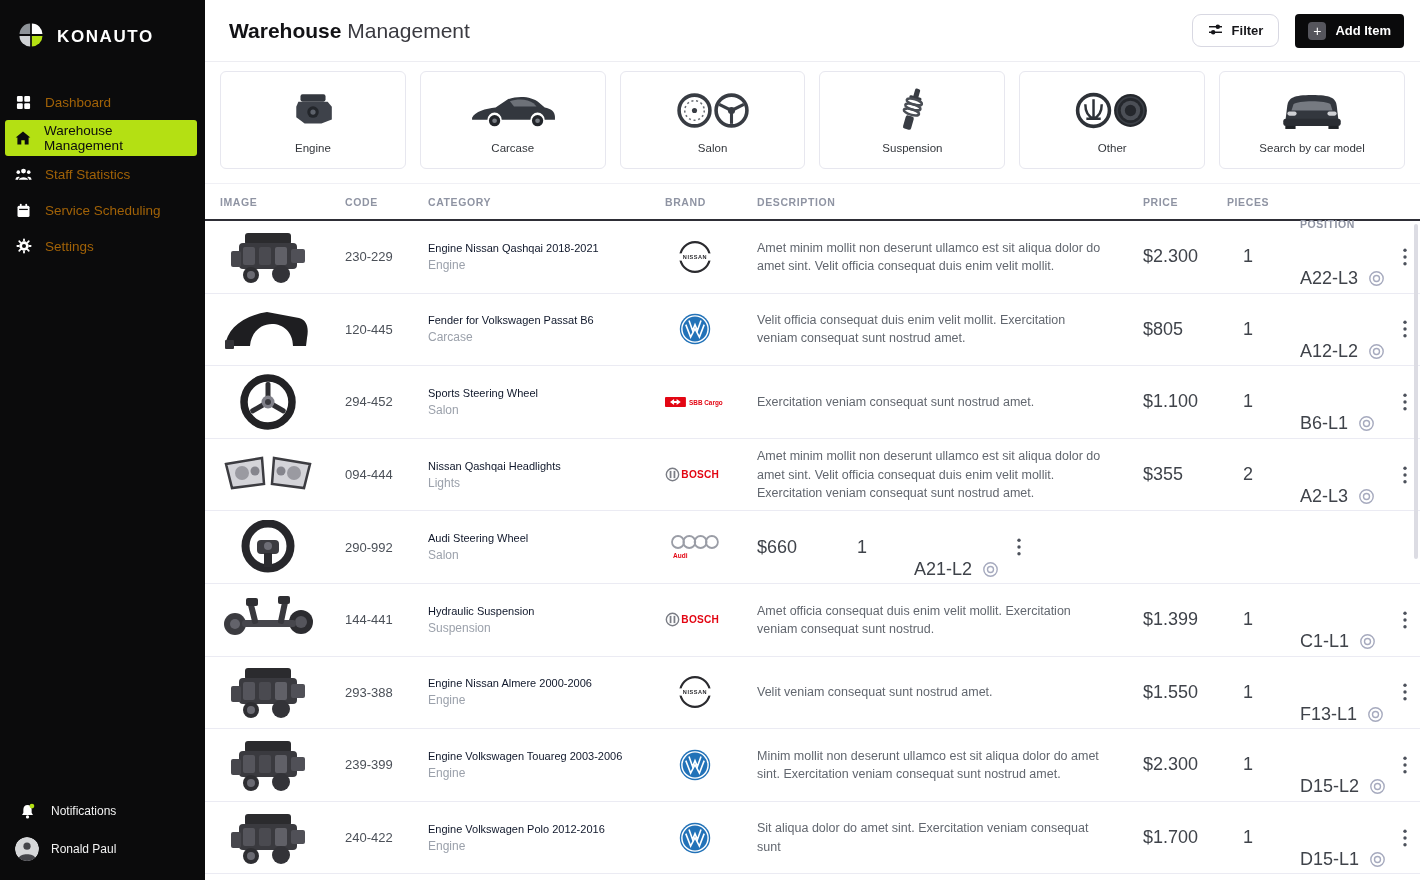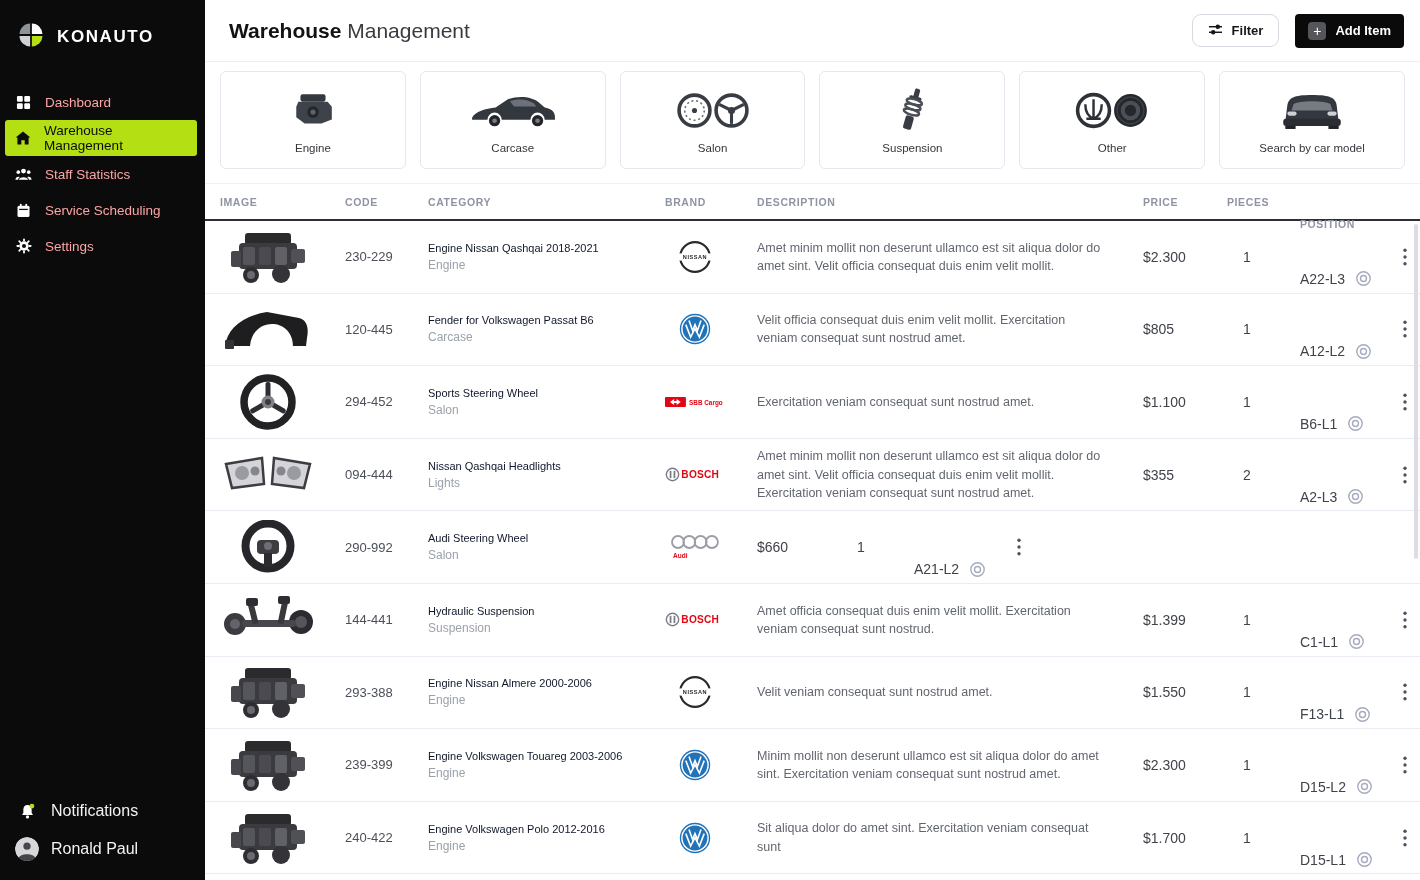--- a/index.html
+++ b/index.html
@@ -7,27 +7,27 @@
   body { width:1420px; height:880px; overflow:hidden; background:#fff;
          font-family:"Liberation Sans","DejaVu Sans",sans-serif; }
   .app { display:flex; width:1420px; height:880px; }
 
   
   .sidebar { width:205px; flex-shrink:0; background:var(--side-bg); display:flex; flex-direction:column; }
   .logo-row { display:flex; align-items:center; gap:11px; padding:20px 16px 30px 16px; }
   .logo-text { color:#fff; font-weight:bold; font-size:17px; letter-spacing:1.6px; }
   .nav { display:flex; flex-direction:column; gap:0; }
   .nav-item { display:flex; align-items:center; gap:13px; height:36px; margin:0 8px 0 5px;
-              padding:0 10px; border-radius:3px; color:#fca5a5; font-size:13.5px; cursor:pointer; }
+              padding:0 10px; border-radius:3px; color:#a16207; font-size:13.5px; cursor:pointer; }
   .nav-item .nav-icon { width:17px; height:17px; display:flex; align-items:center; justify-content:center; color:#fff; }
   .nav-item.active { background:var(--accent); color:#0c0c0d; }
   .nav-item.active .nav-icon { color:#0c0c0d; }
   .sidebar-footer { margin-top:auto; padding-bottom:12px; }
   .foot-item { display:flex; align-items:center; gap:12px; height:38px; margin:0 8px 0 5px;
-               padding:0 10px; color:#f2f2f2; font-size:16px; cursor:pointer; }
+               padding:0 10px; color:#f2f2f2; font-size:12px; cursor:pointer; }
   .foot-icon { width:24px; height:24px; display:flex; align-items:center; justify-content:center; }
   .avatar-wrap { width:24px; height:24px; border-radius:50%; overflow:hidden; }
 
   
   .main { flex:1; display:flex; flex-direction:column; background:#fff; position:relative; }
   .topbar { height:62px; flex-shrink:0; display:flex; align-items:center;
             padding:0 16px 0 24px; border-bottom:1px solid #ededf2; }
   .page-title { font-size:21px; color:#3a3a40; font-weight:400; }
   .page-title .bold { font-weight:700; color:#121215; }
   .topbar-actions { margin-left:auto; display:flex; align-items:center; gap:16px; }
@@ -57,21 +57,21 @@
 
   .tbody { flex:1; overflow:hidden; }
   .trow { display:flex; align-items:center; height:72.6px; padding-left:15px;
           border-bottom:1px solid var(--row-line); cursor:pointer; }
   .img-box { width:95px; height:58px; display:flex; align-items:center; justify-content:center; }
   .code-val { font-size:13px; color:#4b5058; }
   .item-title { font-size:11px; color:#0f172a; }
   .item-sub { font-size:12px; color:#9ba1ab; margin-top:4px; }
   .brand-box { width:60px; display:flex; align-items:center; justify-content:center; }
   .desc-val { font-size:12.5px; color:#62676f; line-height:1.45; }
-  .price-val, .pieces-val, .pos-val { font-size:14px; color:#3f434a; }
+  .price-val, .pieces-val, .pos-val { font-size:18px; color:#3f434a; }
   .pieces-val { padding-left:16px; }
   .col-pos { display:flex; align-items:center; gap:10px;margin-top:44px; }
   .pos-icon { display:flex; cursor:pointer; }
   .kebab { display:flex; justify-content:center; cursor:pointer; padding:4px 6px; }
   .col-actions { display:flex; justify-content:center; }
 
   .scrollbar-thumb { position:absolute; right:2px; top:224px; width:4px; height:335px;
                      background:#dcdce3; border-radius:2px; }
 </style>
 </head>

